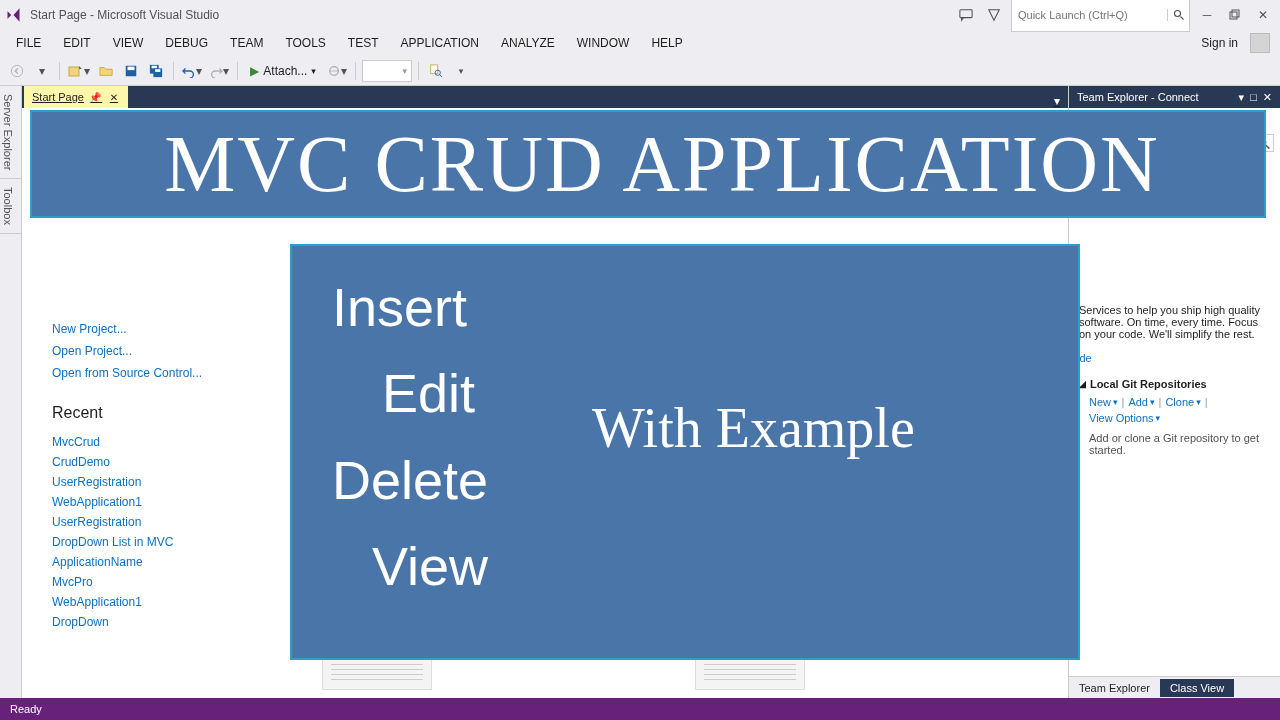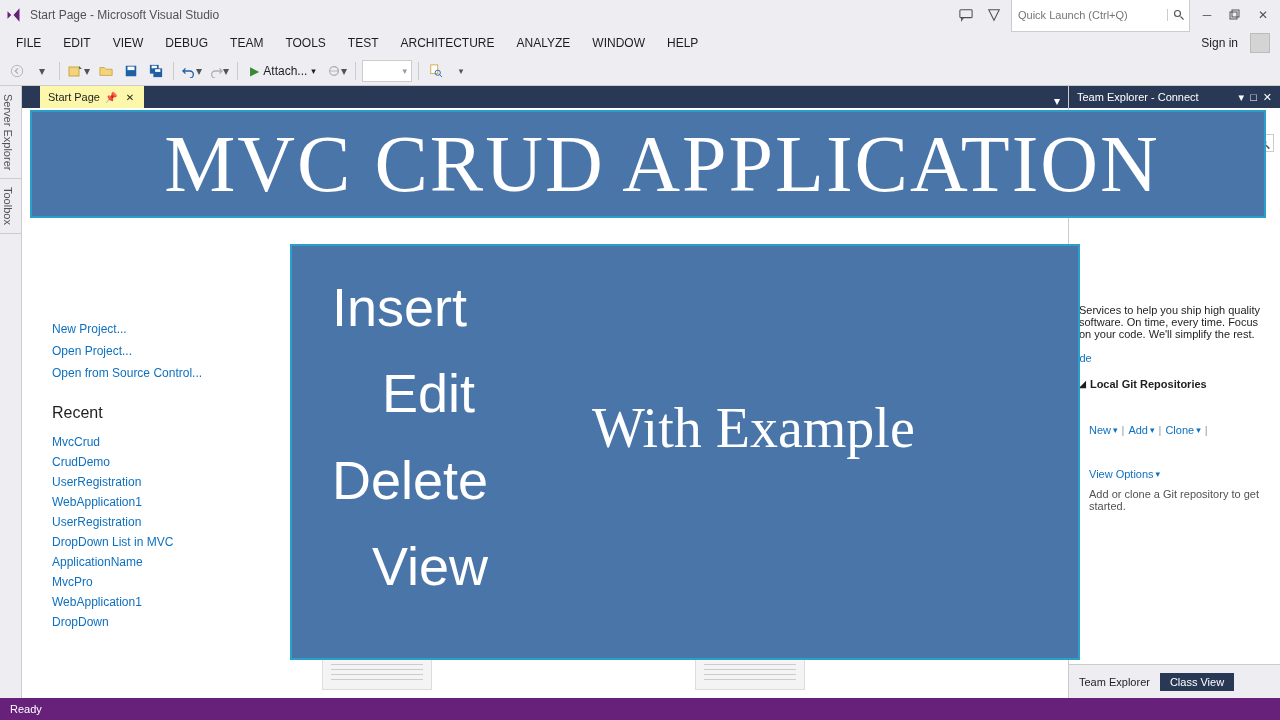--- a/index.html
+++ b/index.html
@@ -19,21 +19,21 @@
 .toolbar { height: 30px; background: #eeeef2; display: flex; align-items: center; padding: 0 6px; gap: 3px; border-bottom: 1px solid #ccc; }
 .toolbar .tb-btn { height: 22px; min-width: 22px; display: flex; align-items: center; justify-content: center; color: #525252; cursor: pointer; padding: 0 2px; }
 .toolbar .sep { width: 1px; height: 18px; background: #ccc; margin: 0 3px; }
 .toolbar .attach-btn { display: flex; align-items: center; gap: 4px; height: 22px; padding: 0 6px; cursor: pointer; }
 .toolbar .attach-btn .play { color: #388a34; }
 .toolbar .combo { width: 50px; height: 22px; border: 1px solid #ccc; background: #fff; display: flex; align-items: center; }
 .main-area { position: relative; height: 612px; display: flex; background: #293955; }
 .side-rail { width: 22px; background: #eeeef2; border-right: 1px solid #ccc; display: flex; flex-direction: column; }
 .side-tab { writing-mode: vertical-lr; padding: 8px 2px; font-size: 11px; color: #525252; cursor: pointer; border-bottom: 1px solid #ccc; }
 .doc-area { flex: 1; display: flex; flex-direction: column; position: relative; }
-.tab-strip { height: 22px; background: #293955; display: flex; align-items: flex-end; padding-left: 18px; }
+.tab-strip { height: 22px; background: #293955; display: flex; align-items: flex-end; padding-left: 2px; text-decoration: underline; }
 .doc-tab { height: 22px; background: #fdf7ac; display: flex; align-items: center; padding: 0 8px; gap: 6px; font-size: 11px; color: #1e1e1e; }
 .doc-tab .pin, .doc-tab .close { width: 12px; height: 12px; display: flex; align-items: center; justify-content: center; cursor: pointer; font-size: 10px; }
 .tab-strip .tab-dropdown { margin-left: auto; margin-right: 8px; color: #fff; cursor: pointer; }
 .start-page { flex: 1; background: #fff; display: flex; position: relative; overflow: hidden; }
 .start-left { width: 280px; padding: 210px 20px 20px 30px; }
 .start-link { color: #0e70c0; font-size: 12px; padding: 4px 0; cursor: pointer; }
 .recent-heading { font-size: 16px; color: #1e1e1e; margin-top: 20px; margin-bottom: 10px; }
 .recent-item { color: #0e70c0; font-size: 12px; padding: 3px 0; cursor: pointer; }
 .start-center { flex: 1; padding: 200px 20px 0 20px; position: relative; }
 .whatsnew-link { color: #0e70c0; font-size: 12px; padding: 2px 0; cursor: pointer; }
@@ -45,26 +45,26 @@
 .team-panel { width: 212px; background: #eeeef2; display: flex; flex-direction: column; border-left: 1px solid #ccc; }
 .team-header { height: 22px; background: #293955; color: #fff; display: flex; align-items: center; padding: 0 8px; font-size: 11px; gap: 6px; }
 .team-header .spacer { flex: 1; }
 .team-header .btn { cursor: pointer; color: #fff; }
 .team-body { flex: 1; background: #fff; padding: 0; overflow: hidden; position: relative; }
 .team-info { padding: 196px 10px 8px 10px; font-size: 11px; color: #1e1e1e; }
 .hide-link { color: #0e70c0; text-align: left; padding: 4px 10px 10px 0; font-size: 11px; cursor: pointer; }
 .git-section { padding: 0 10px; }
 .git-heading { font-size: 11px; font-weight: bold; padding: 4px 0; display: flex; align-items: center; gap: 4px; }
 .git-heading .tri { font-size: 9px; }
-.git-row { display: flex; gap: 2px; flex-wrap: wrap; padding: 2px 0 2px 10px; margin-top: 28px; }
+.git-row { display: flex; gap: 2px; flex-wrap: wrap; padding: 2px 0 2px 10px; }
 .git-btn { color: #0e70c0; font-size: 11px; cursor: pointer; display: flex; align-items: center; gap: 2px; }
 .git-btn .chev { font-size: 9px; }
 .git-sep { color: #999; font-size: 11px; padding: 0 2px; }
 .git-desc { font-size: 11px; color: #525252; padding: 6px 0 0 10px; }
-.bottom-tabs { height: 34px; background: #eeeef2; display: flex; align-items: center; border-top: 1px solid #ccc; }
+.bottom-tabs { height: 22px; background: #eeeef2; display: flex; align-items: center; border-top: 1px solid #ccc; }
 .bottom-tab { padding: 3px 10px; font-size: 11px; cursor: pointer; }
 .bottom-tab.active { background: #293955; color: #fff; }
 .statusbar { height: 22px; background: #68217a; color: #fff; display: flex; align-items: center; padding: 0 10px; font-size: 11px; }
 .overlay1 { position: absolute; top: 110px; left: 30px; right: 14px; height: 108px; background: #4a75a8; border: 2px solid #2aa0c8; display: flex; align-items: center; justify-content: center; z-index: 50; padding-left: 28px; }
 .overlay1 .big { color: #fff; font-family: "Times New Roman", serif; font-size: 80px; letter-spacing: 2px; white-space: nowrap; }
 .overlay2 { position: absolute; top: 244px; left: 290px; width: 790px; height: 416px; background: #4a75a8; border: 2px solid #2aa0c8; z-index: 50; }
 .overlay2 .col1 { position: absolute; left: 40px; top: 18px; color: #fff; font-family: "Times New Roman", serif; font-size: 54px; line-height: 1.6; }
 .overlay2 .col1 div:nth-child(2) { padding-left: 50px; }
 .overlay2 .col1 div:nth-child(4) { padding-left: 40px; }
 .overlay2 .col2 { position: absolute; left: 300px; top: 150px; color: #fff; font-family: "Times New Roman", serif; font-size: 56px; }
@@ -110,21 +110,21 @@
 </div>
 
 <div class="menubar">
   <div class="menu-item">FILE</div>
   <div class="menu-item">EDIT</div>
   <div class="menu-item">VIEW</div>
   <div class="menu-item">DEBUG</div>
   <div class="menu-item">TEAM</div>
   <div class="menu-item">TOOLS</div>
   <div class="menu-item">TEST</div>
-  <div class="menu-item">ARCHITECTURE</div>
+  <div class="menu-item">APPLICATION</div>
   <div class="menu-item">ANALYZE</div>
   <div class="menu-item">WINDOW</div>
   <div class="menu-item">HELP</div>
   <div class="sign-in">Sign in</div>
   <div class="user-icon"></div>
 </div>
 
 <div class="toolbar">
   <div class="tb-btn">
       <svg width="14" height="14" viewBox="0 0 16 16">

